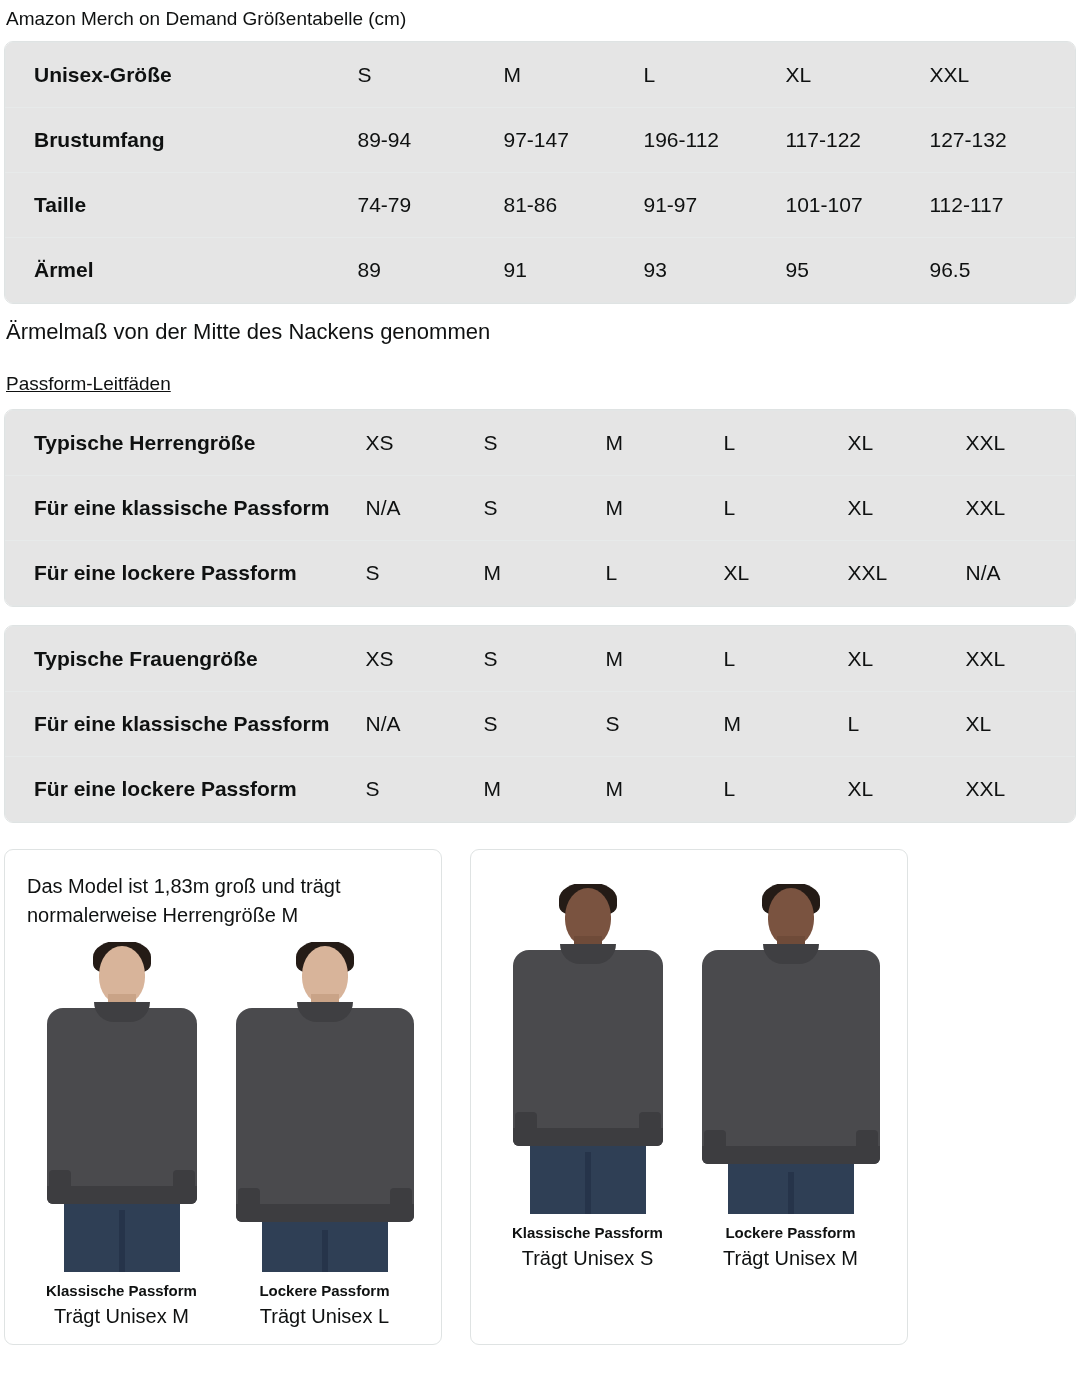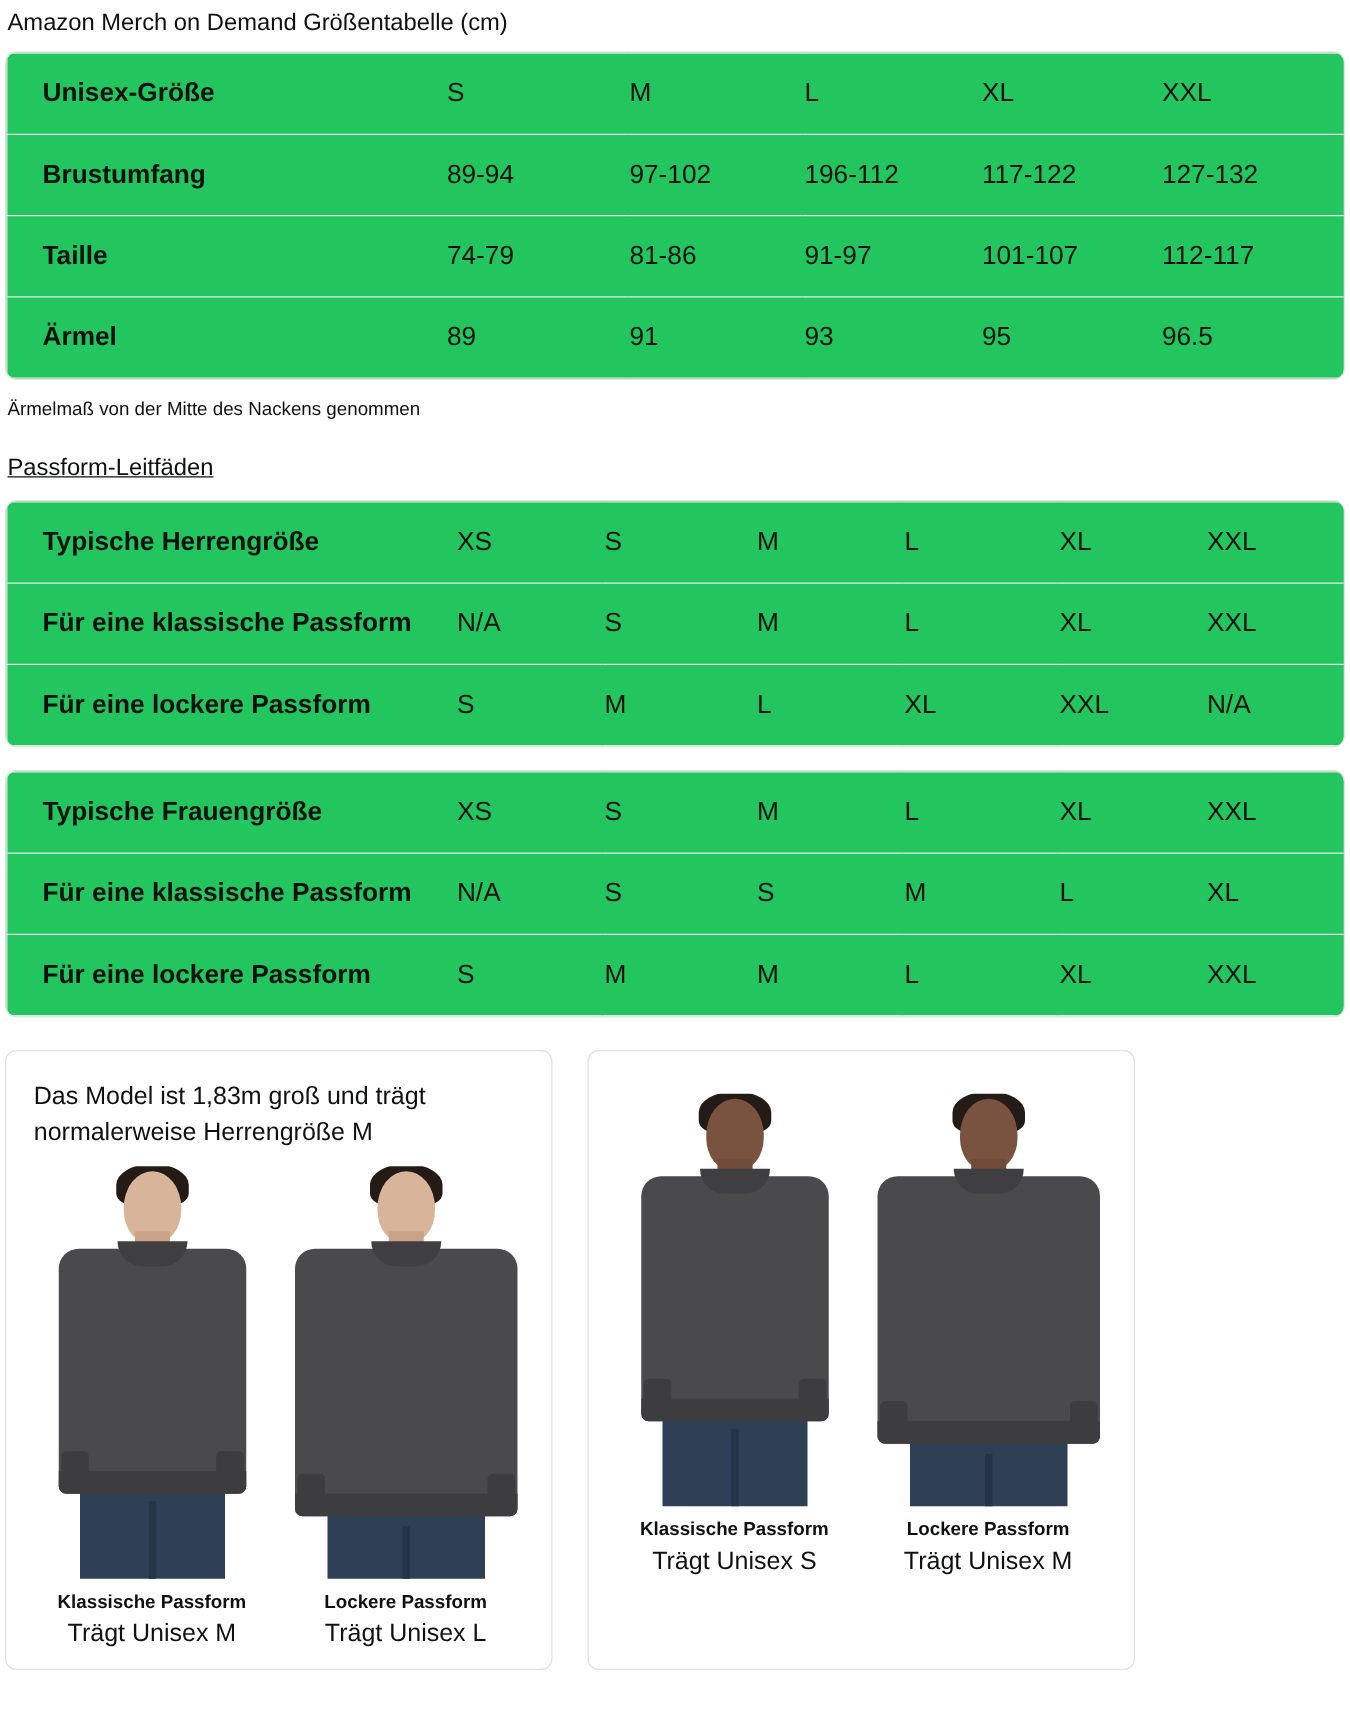--- a/index.html
+++ b/index.html
@@ -22,39 +22,39 @@
     box-sizing: border-box;
     padding: 0 4px;
   }
   .heading {
     font-size: 19px;
     color: #0f1111;
     padding: 8px 0 10px 2px;
     line-height: 1.2;
   }
   .note {
-    font-size: 15px;
+    font-size: 22px;
     color: #0f1111;
     padding: 14px 0 0 2px;
     line-height: 1.3;
   }
   .subheading {
     font-size: 19px;
     color: #0f1111;
     padding: 26px 0 12px 2px;
     line-height: 1.3;
     text-decoration: underline;
   }
   table.sizetable {
     width: 1072px;
     border-collapse: collapse;
     border: 1px solid #e3e6e6;
     border-radius: 8px;
     table-layout: fixed;
-    background: #22c55e;
+    background: #e5e5e5;
   }
   .tablewrap {
     border: 1px solid #dfe3e3;
     border-radius: 9px;
     overflow: hidden;
     width: 1072px;
     box-sizing: border-box;
   }
   table.sizetable td {
     border-bottom: 1px solid #e7eaea;
@@ -250,21 +250,21 @@
           <td class="label">Unisex-Größe</td>
           <td class="val">S</td>
           <td class="val">M</td>
           <td class="val">L</td>
           <td class="val">XL</td>
           <td class="val">XXL</td>
         </tr>
         <tr>
           <td class="label">Brustumfang</td>
           <td class="val">89-94</td>
-          <td class="val">97-102</td>
+          <td class="val">97-147</td>
           <td class="val">196-112</td>
           <td class="val">117-122</td>
           <td class="val">127-132</td>
         </tr>
         <tr>
           <td class="label">Taille</td>
           <td class="val">74-79</td>
           <td class="val">81-86</td>
           <td class="val">91-97</td>
           <td class="val">101-107</td>

